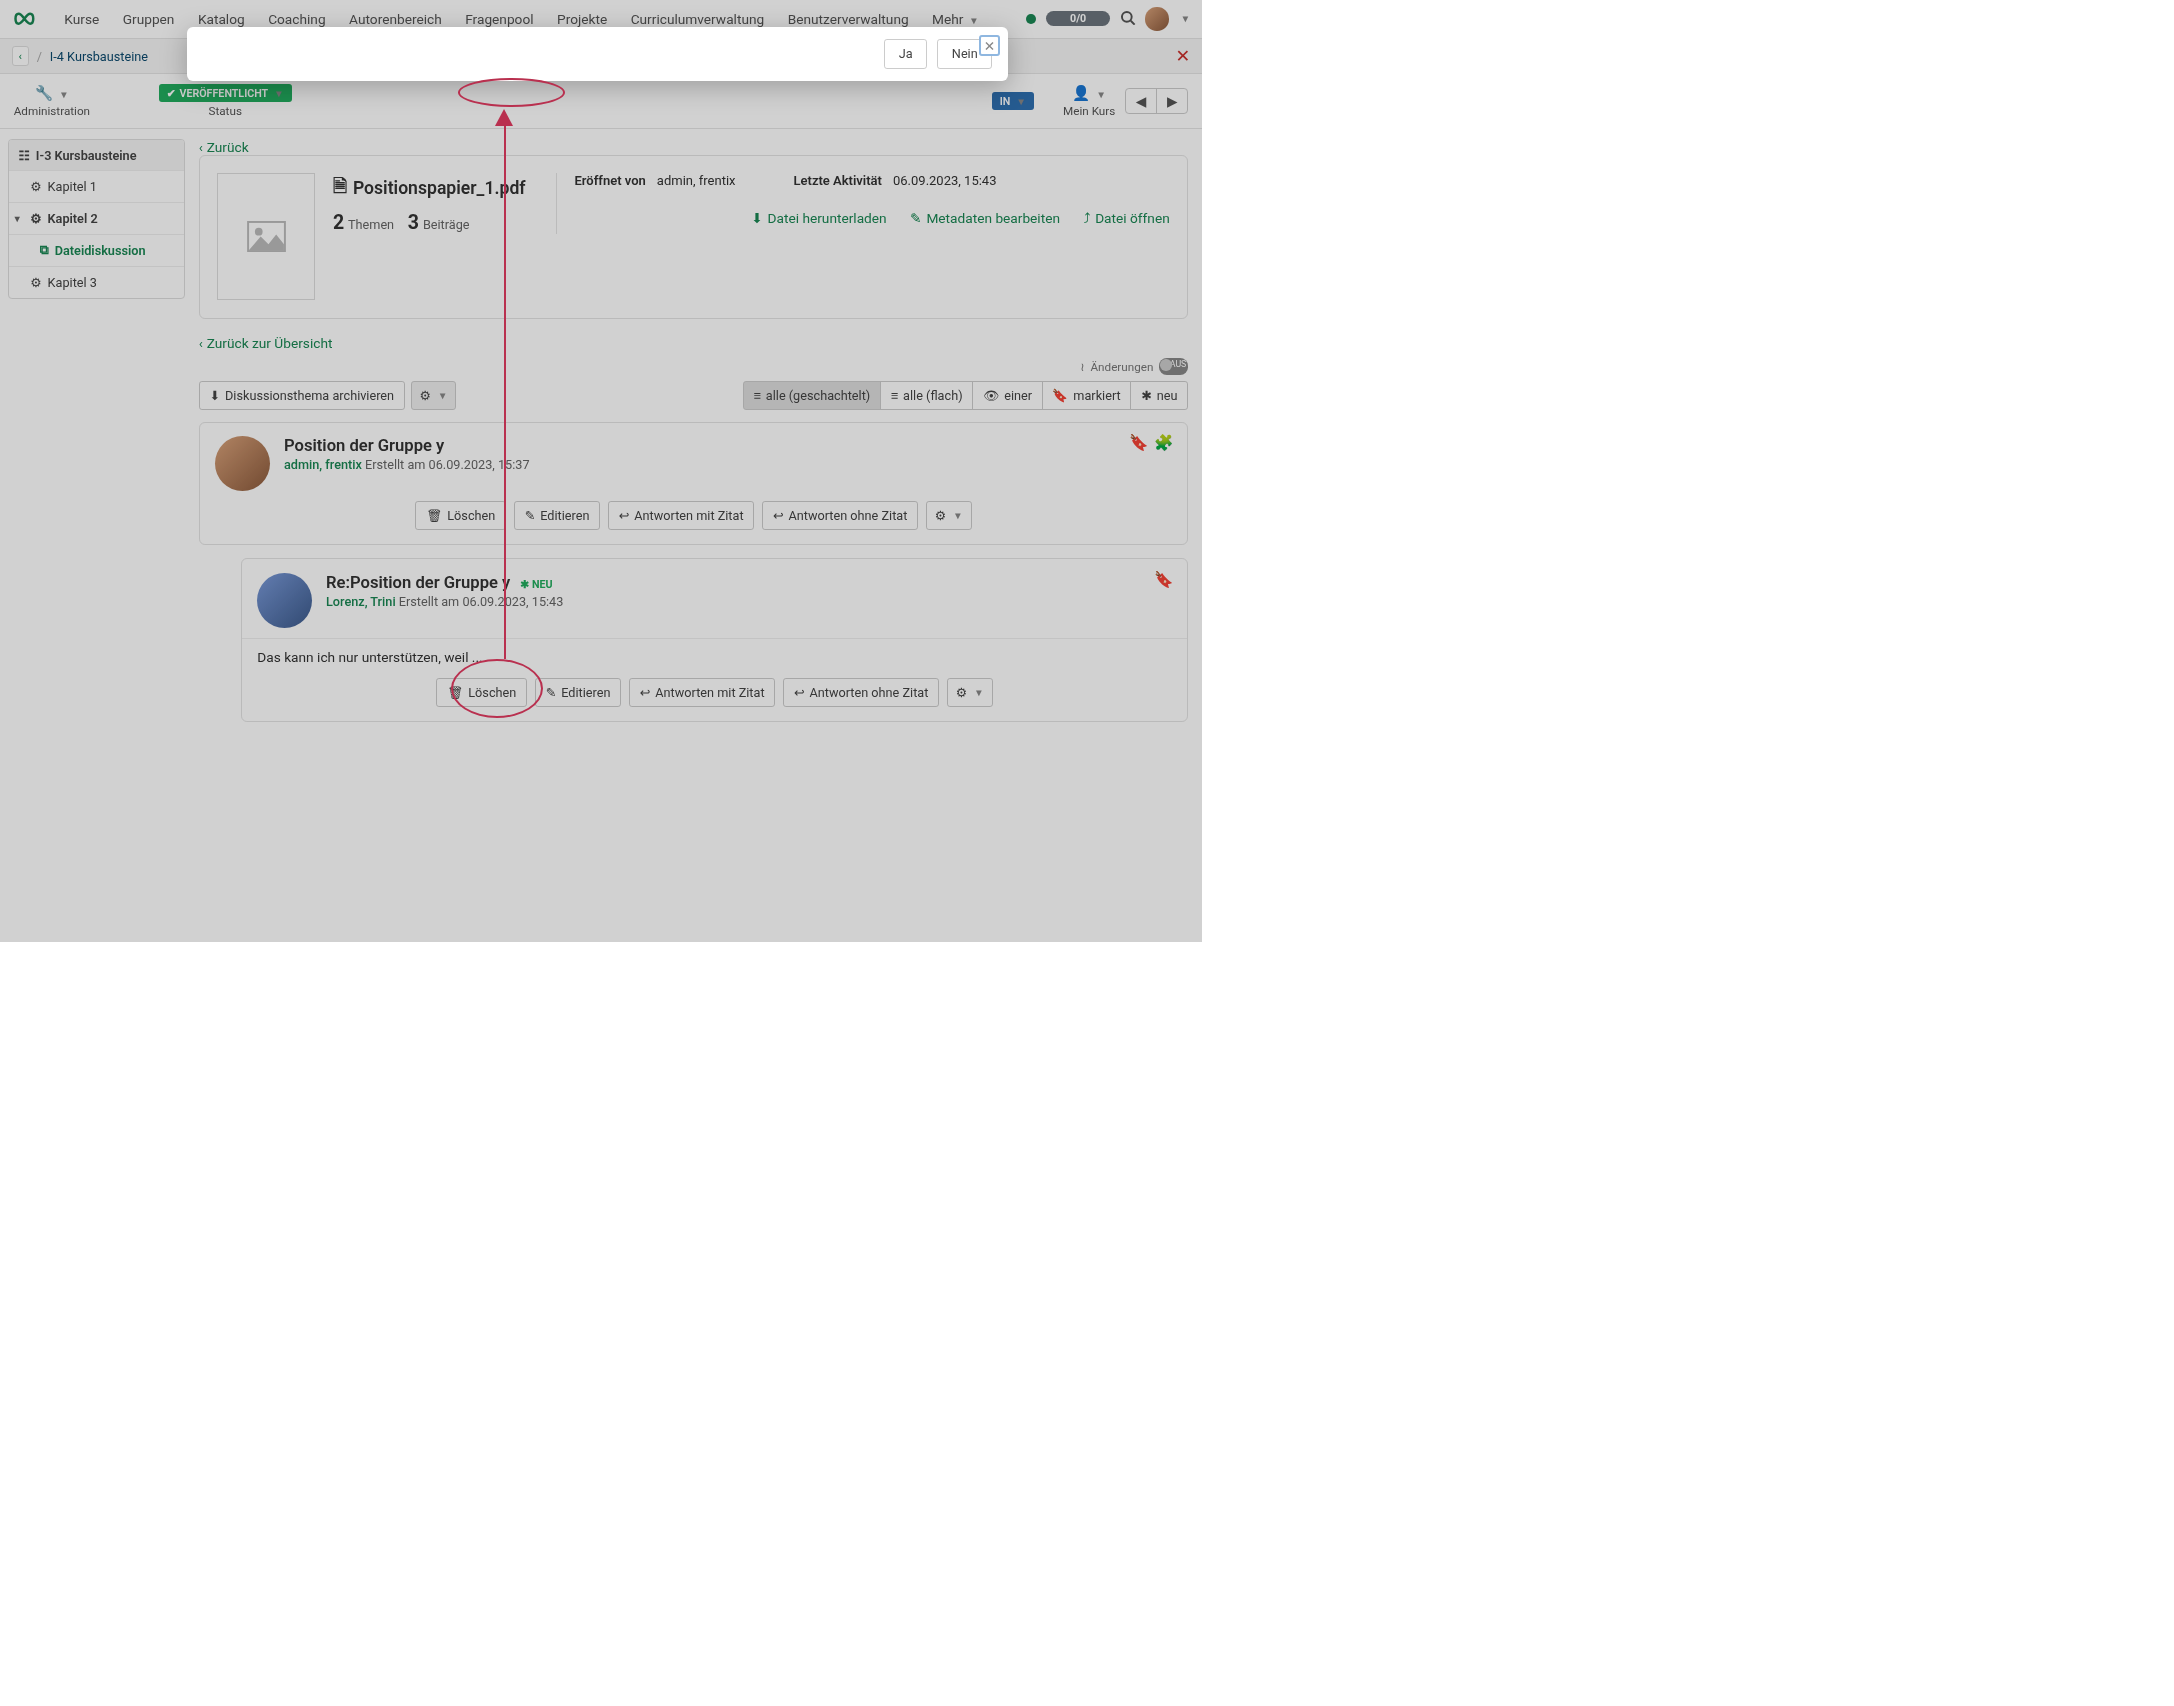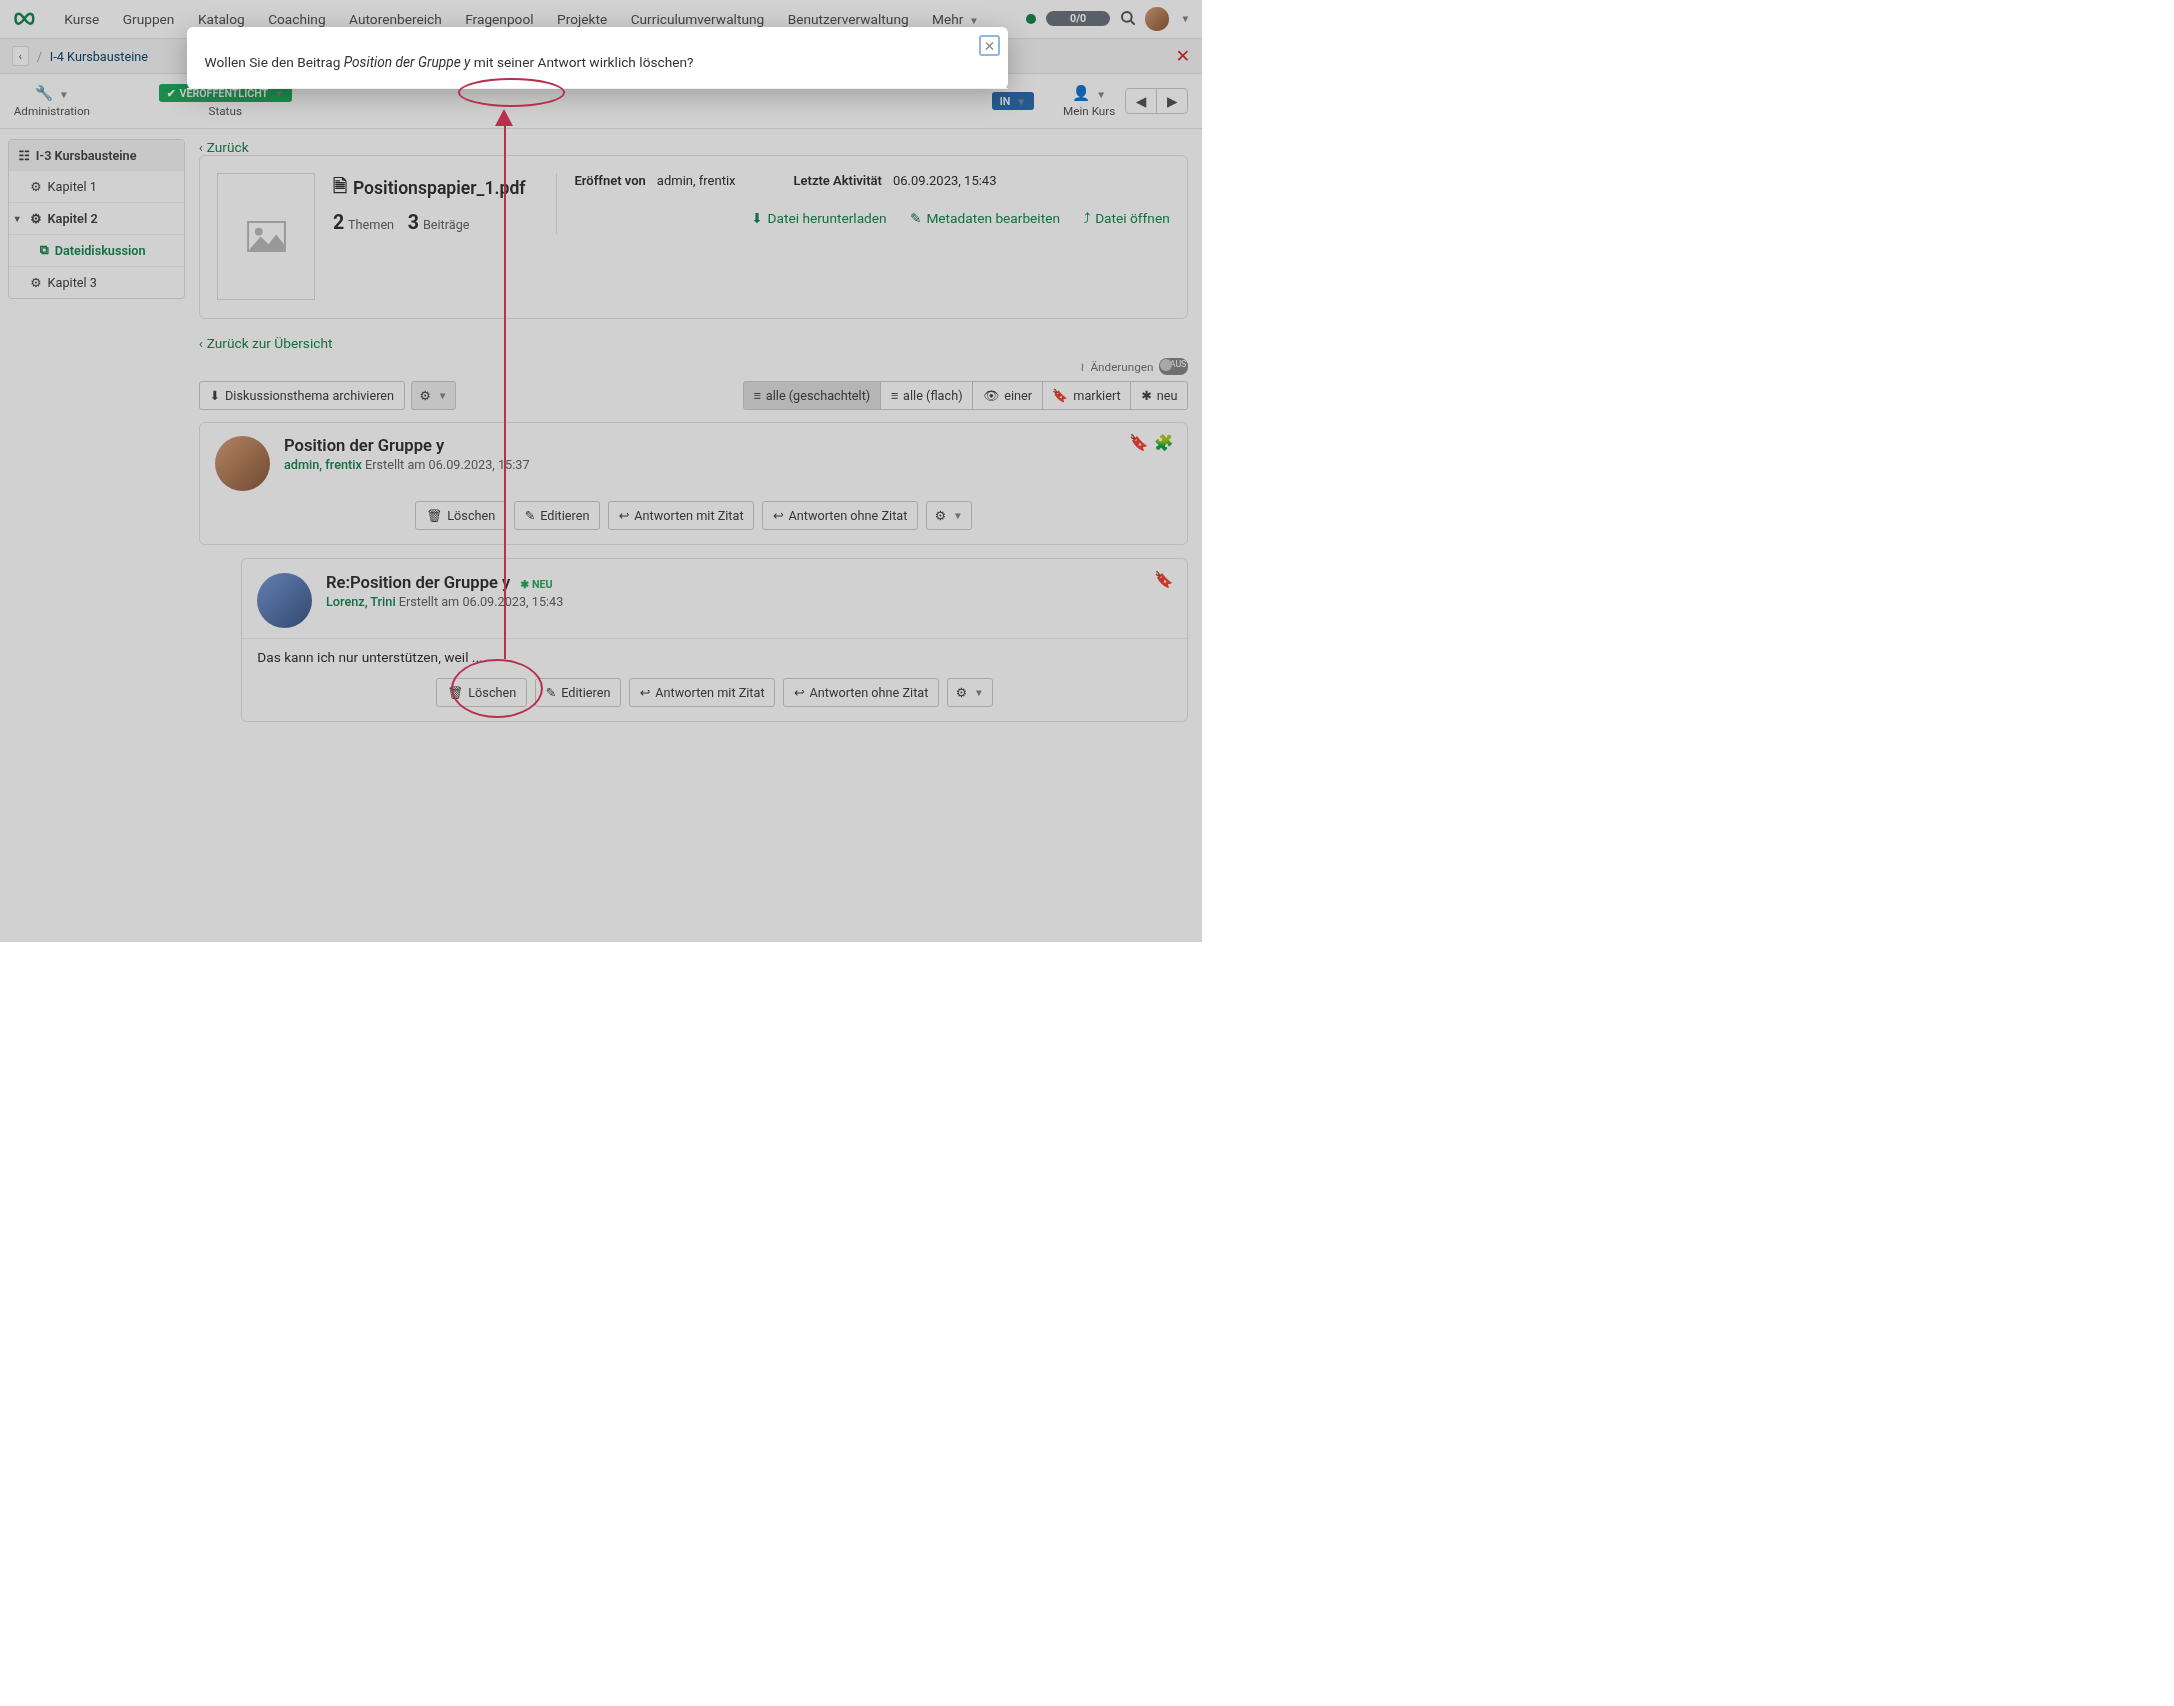--- a/index.html
+++ b/index.html
@@ -375,22 +375,23 @@
           </span>
       </div>
     </div>
 
   </div>
 </div>
 
 <div class="modal-back"></div>
 <div class="modal">
   <div class="modal-close">✕</div>
-  <div class="modal-body">
-    <span>Wollen Sie den Beitrag </span><span class="em">Position der Gruppe y</span><span> mit seiner Antwort</span><span> wirklich löschen?</span>
+  <div class="modal-foot">
+    <span class="btn">Ja</span>
+    <span class="btn">Nein</span>
   </div>
 </div>
 
 <div class="anno circle" style="left:458px; top:78px; width:107px; height:29px;"></div>
 <div class="anno circle" style="left:451px; top:659px; width:92px; height:59px;"></div>
 <div class="anno arrow-line" style="left:504px; top:125px; height:534px;"></div>
 <div class="anno arrow-head" style="left:495px; top:109px;"></div>
 
 
 </body></html>

